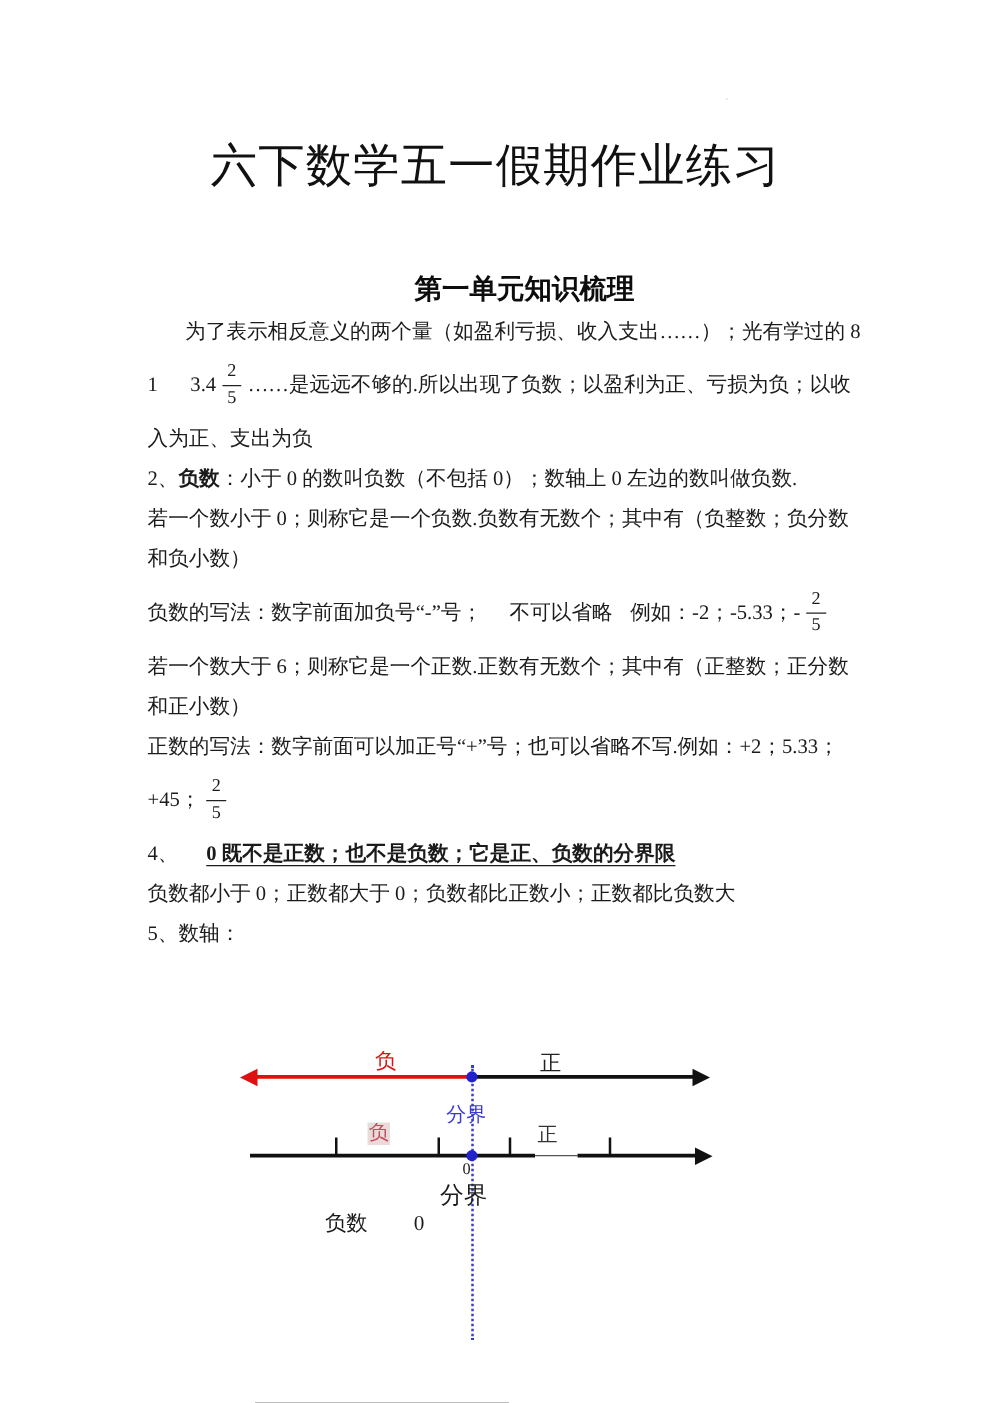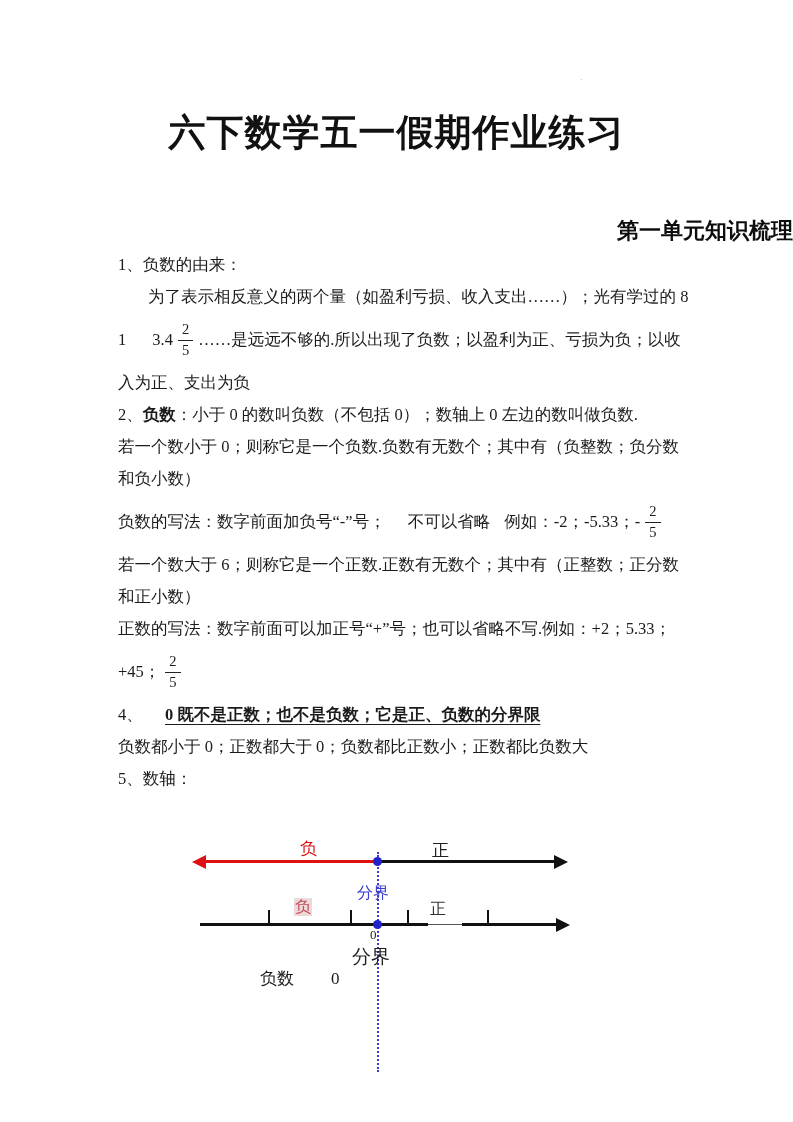--- a/index.html
+++ b/index.html
@@ -9,26 +9,26 @@
     margin:0 auto; overflow:hidden;
     font-family:"Liberation Serif","DejaVu Serif",serif;
     color:#1b1b1b;
   }
   .artifact {
     position:absolute; left:580px; top:76px; width:10px; height:9px;
     color:#c9c9c9; font-size:9px; line-height:9px; font-family:"DejaVu Sans",sans-serif;
   }
   .doc-title {
     position:absolute; top:108px; left:0; width:100%;
-    text-align:center; font-size:37px; font-weight:700; letter-spacing:1px;
+    text-align:center; font-size:37px; font-weight:400; letter-spacing:1px;
     color:#111;
   }
   .section-heading {
     position:absolute; top:216px; left:0; width:100%;
-    text-align:right; font-size:22px; font-weight:700;
+    text-align:center; font-size:22px; font-weight:700;
     font-family:"Liberation Sans","DejaVu Sans",sans-serif; color:#0d0d0d;padding-left:46px;
   }
   .body-text {
     position:absolute; top:249px; left:118px; width:566px;
     font-size:16.5px;
   }
   .line { line-height:32px; white-space:nowrap; }
   .line.indent { padding-left:30px; }
   .line-frac { display:flex; align-items:center; min-height:54px; white-space:nowrap; }
   .bold { font-weight:700; }
@@ -94,21 +94,20 @@
 <div class="page">
 
   <span class="artifact">·</span>
 
   <h1 class="doc-title">六下数学五一假期作业练习</h1>
 
   <h2 class="section-heading">第一单元知识梳理</h2>
 
   <div class="body-text">
 
-    <div class="line">1、负数的由来：</div>
 
     <div class="line indent">为了表示相反意义的两个量（如盈利亏损、收入支出……）；光有学过的 8</div>
 
     <div class="line-frac">
       <span>1</span>
       <span class="gap-md"></span>
       <span>3.4</span>
       <span class="frac">
         <span class="num">2</span>
         <span class="den">5</span>

